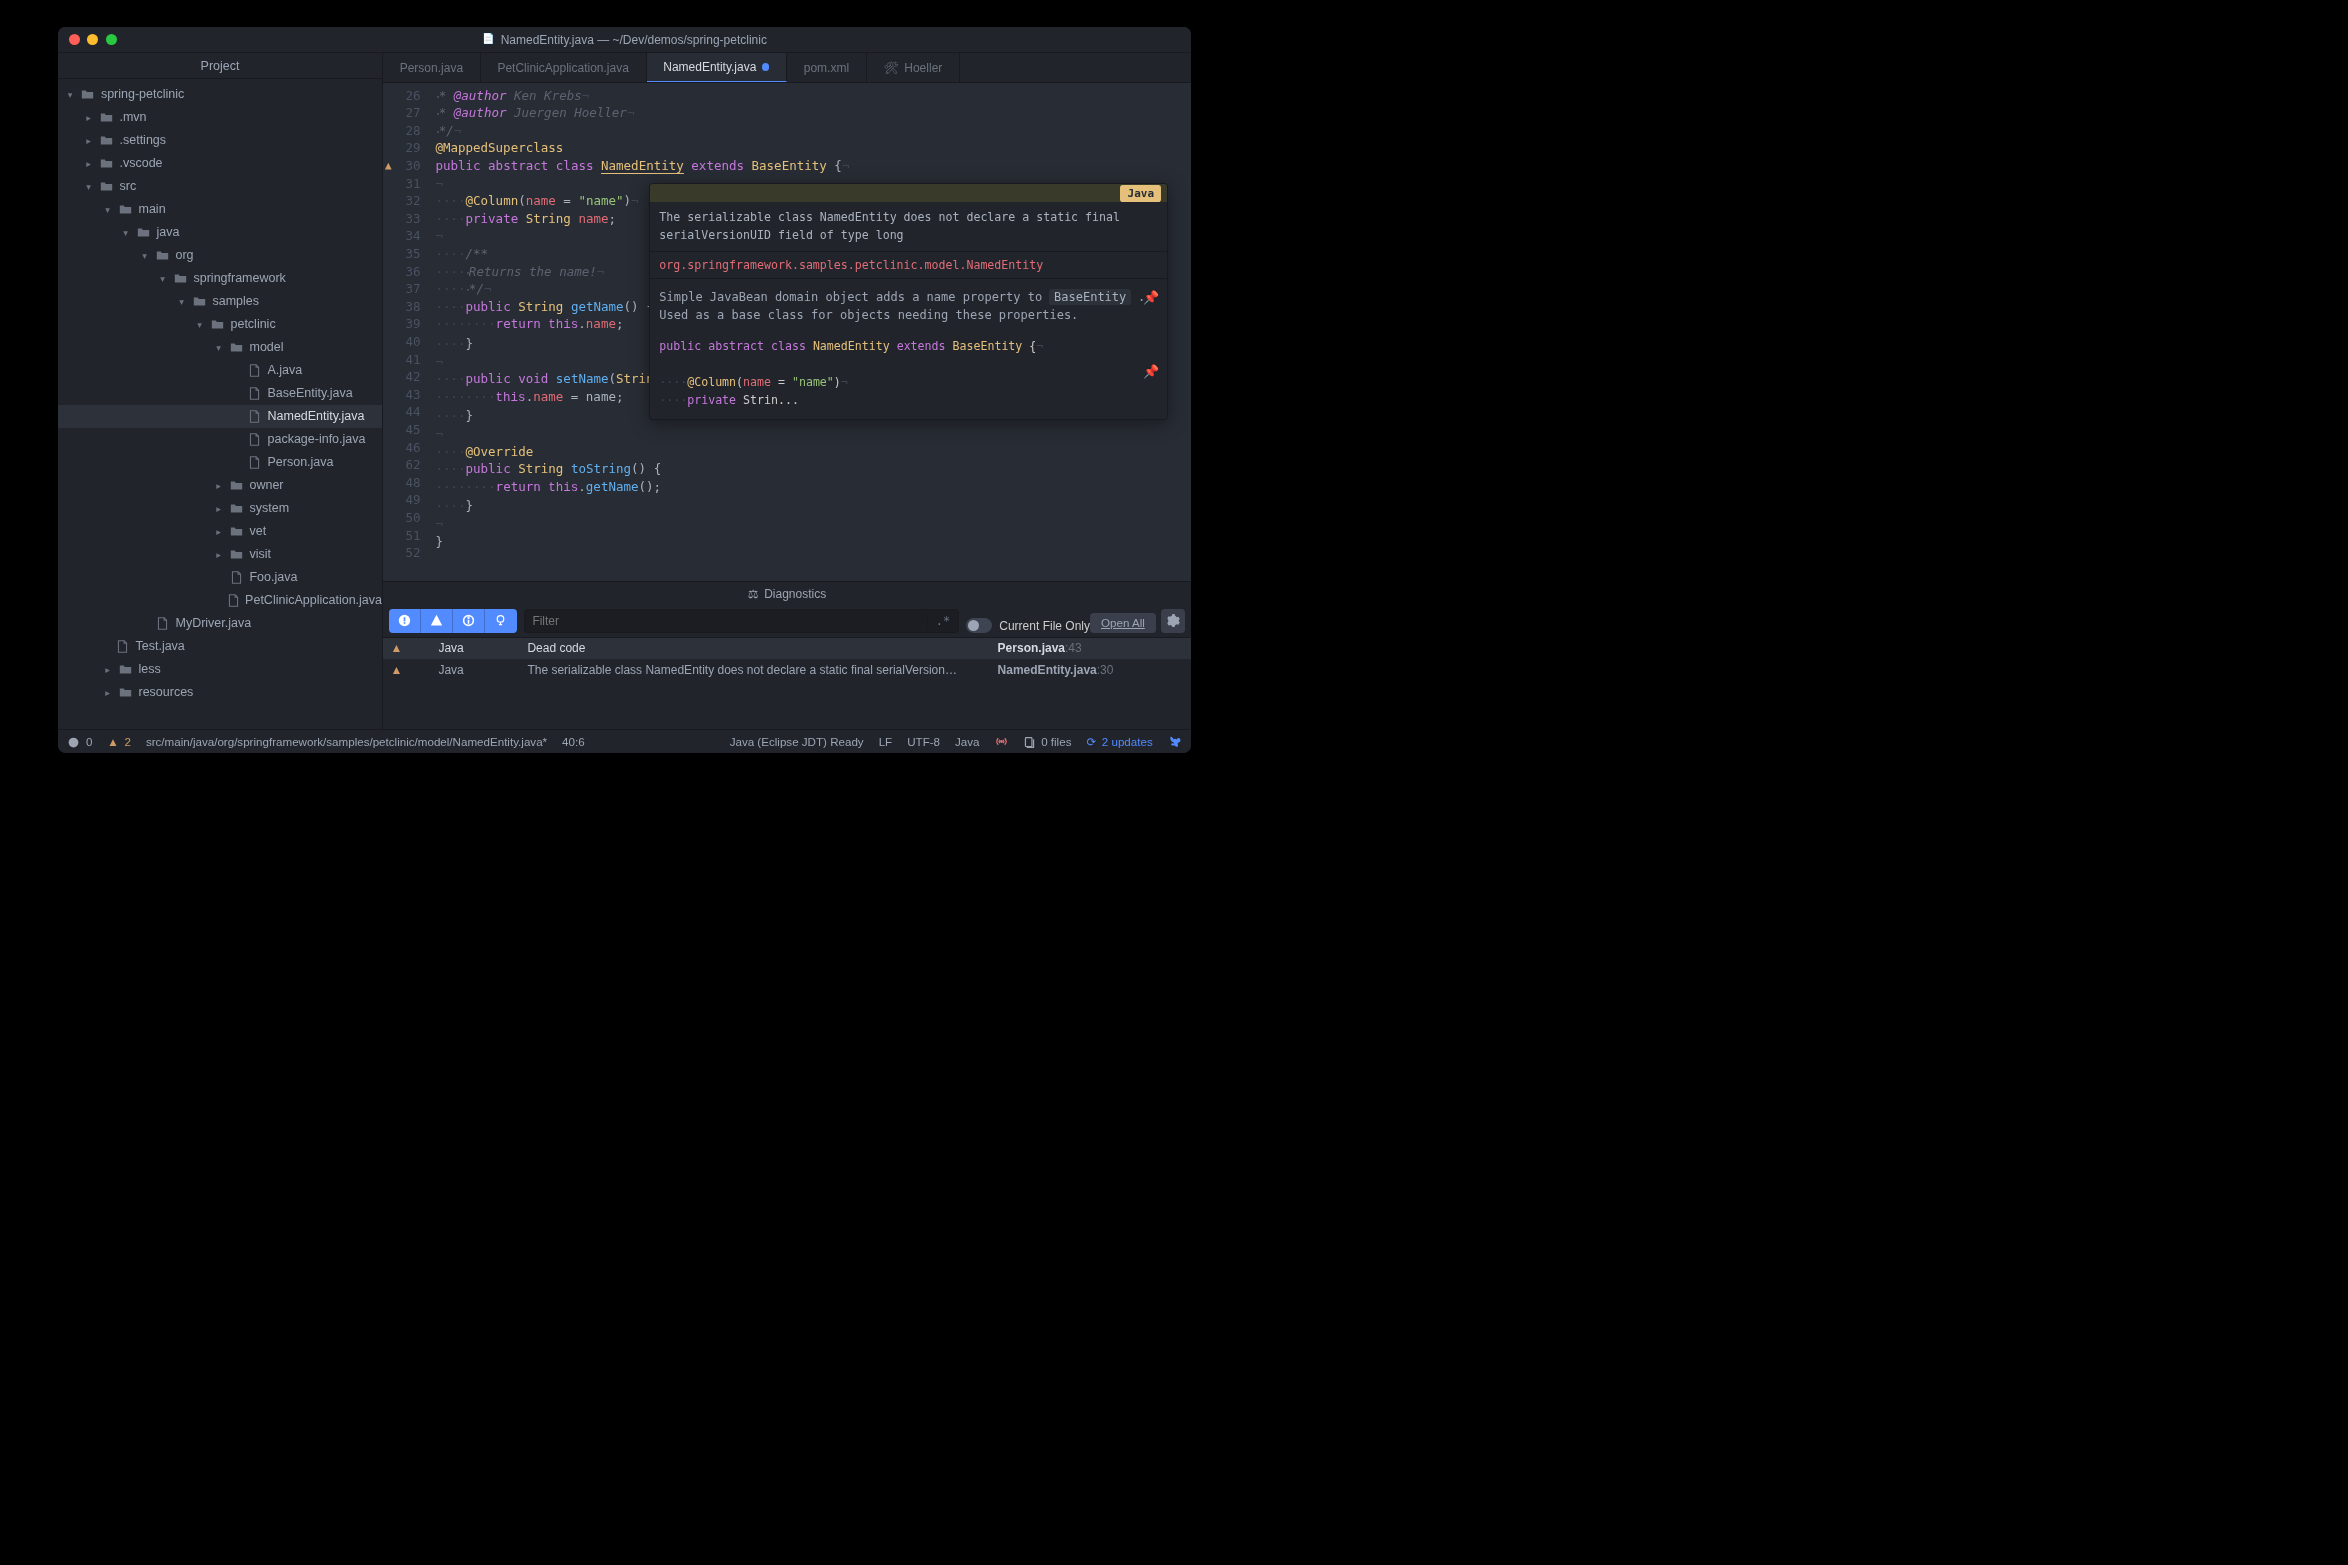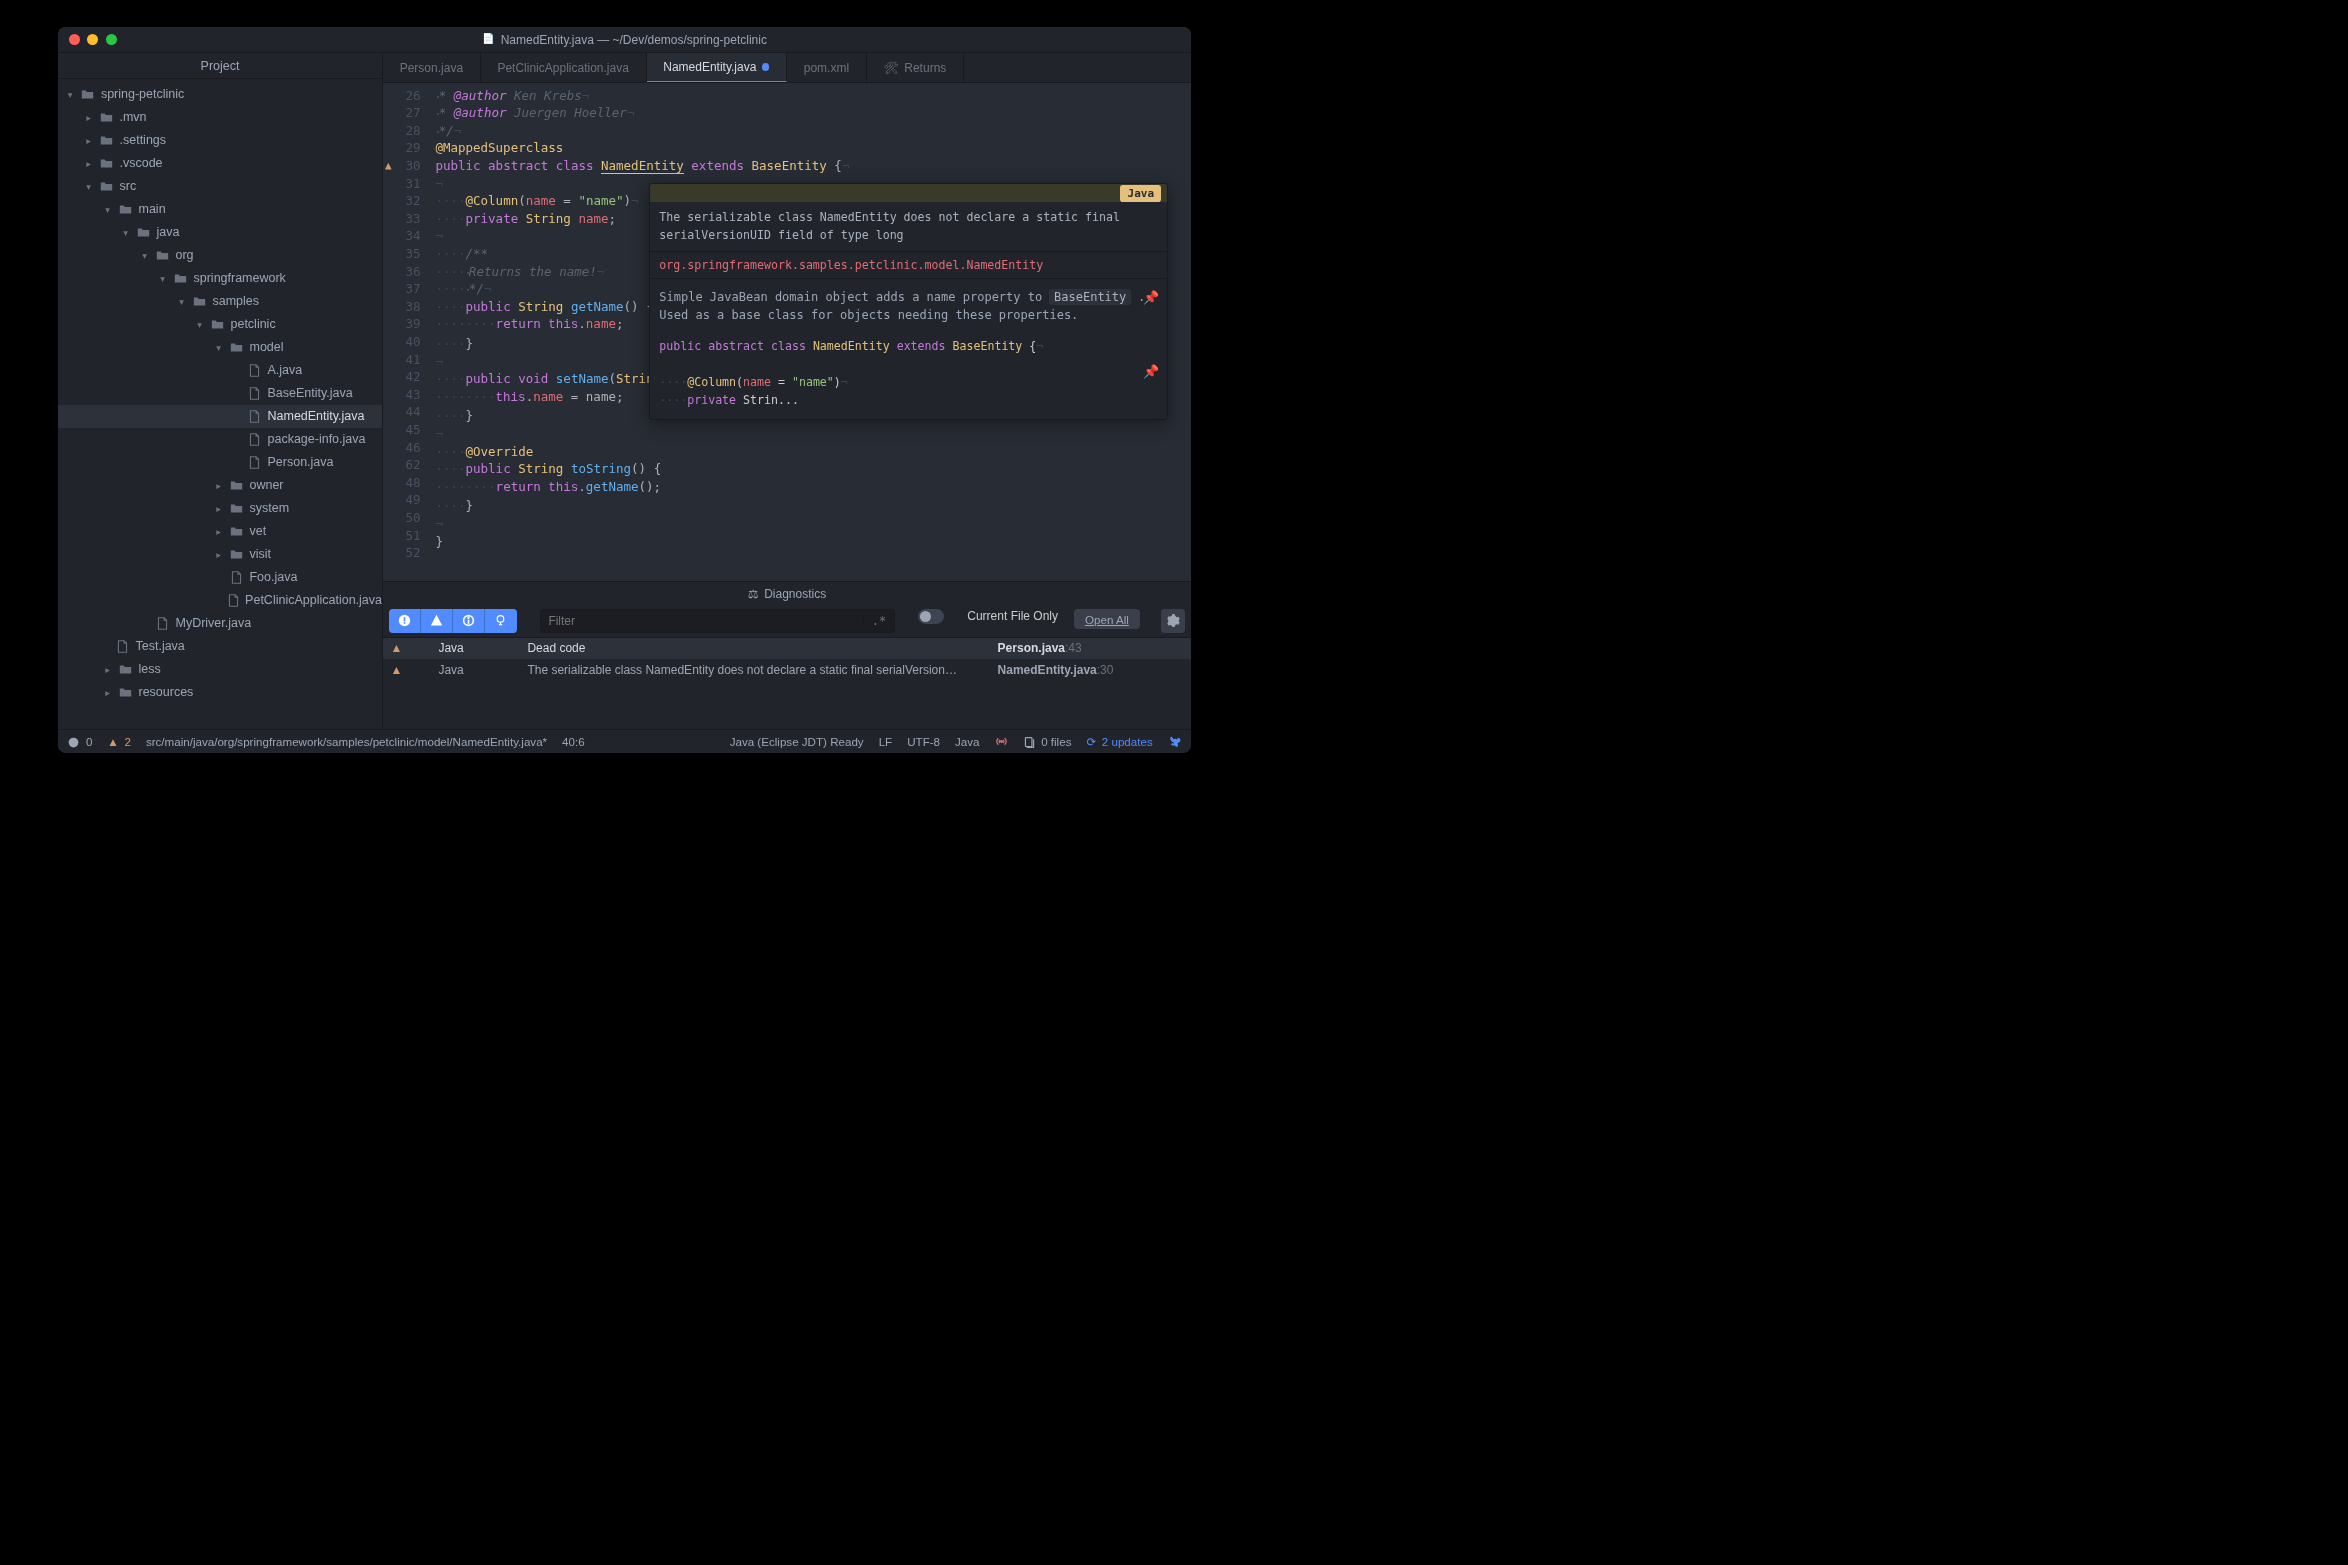--- a/index.html
+++ b/index.html
@@ -146,21 +146,21 @@
     padding:3.7px 9.3px 9.3px 9.3px; font-family:"Menlo",monospace; font-size:11.6px; line-height:1.55;
     position:relative;
   }
   
   .diag {
     height:148px; background:#21252b; border-top:0.9px solid #181a1f;
     display:flex; flex-direction:column;
   }
   .diag-title { text-align:center; padding:4.6px 0; color:#9da5b4; display:flex; justify-content:center; gap:5.6px; align-items:center;}
   .diag-toolbar {
-    display:flex; align-items:flex-start; padding:3.7px 5.6px; gap:16px; border-bottom:0.9px solid #181a1f;
+    display:flex; align-items:flex-end; padding:3.7px 5.6px; gap:0; border-bottom:0.9px solid #181a1f;
   }
   .diag-btn-group { display:flex; border-radius:3.7px; overflow:hidden; margin-right:7.4px;}
   .diag-btn {
     width:32px; height:24px; display:flex; align-items:center; justify-content:center;
     background:#528bff; color:#fff; border-right:0.9px solid rgba(0,0,0,0.2);
   }
   .diag-btn:last-child{border-right:none;}
   .diag-filter {
     flex:1; display:flex; align-items:center;
     background:#1b1d23; border:0.9px solid #181a1f; border-radius:3.7px; height:24px;
@@ -482,21 +482,21 @@
           </div>
           <div class="tab active">
             <span>NamedEntity.java</span>
             <span class="dot"></span>
           </div>
           <div class="tab">
             <span>pom.xml</span>
           </div>
           <div class="tab">
             <span>🛠</span>
-            <span>Returns</span>
+            <span>Hoeller</span>
           </div>
         </div>
       <div class="code-area">
         <div class="gutter" id="gutter">
             <div>26</div>
             <div>27</div>
             <div>28</div>
             <div>29</div>
             <div style="position: relative;">30<span class="warn">▲</span></div>
             <div>31</div>

